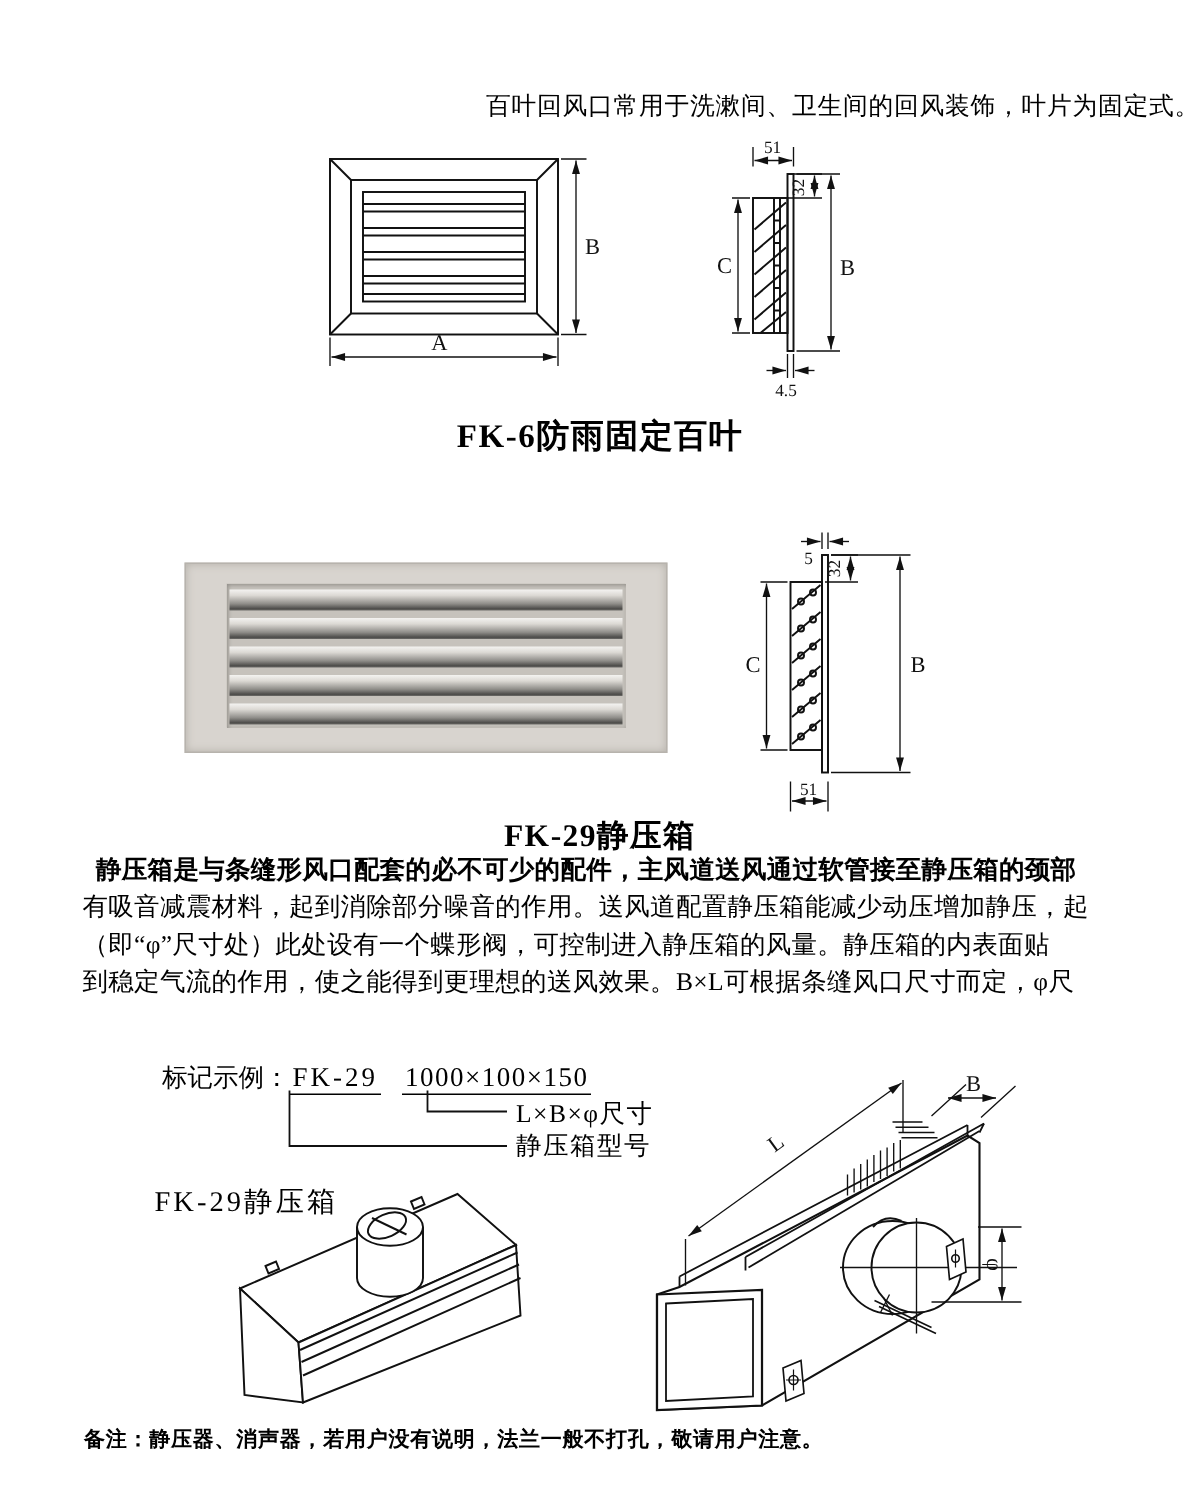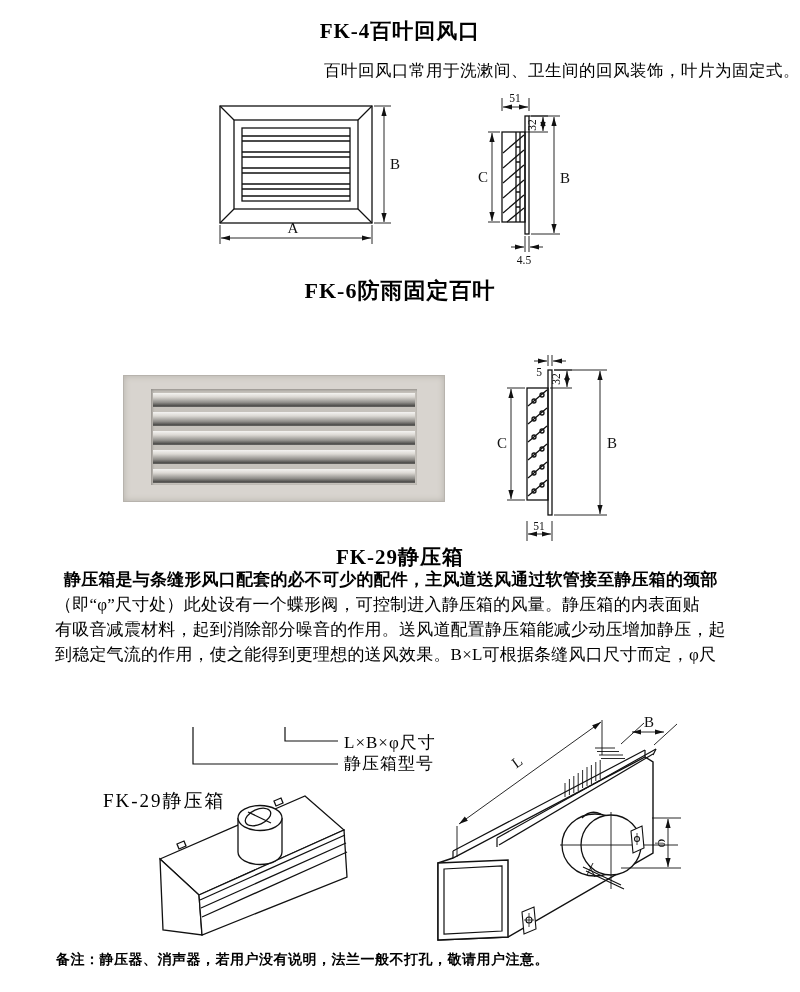--- a/index.html
+++ b/index.html
@@ -27,21 +27,20 @@
                box-shadow:inset 1px 1px 3px #8f8c87;}
   .slat{height:14px;margin:0 2px 5px 2px;
         background:linear-gradient(180deg,#f4f3f1 0%,#dcd9d4 28%,#8f8d89 68%,#4c4b49 92%,#6e6d6a 100%);}
   .slat:first-child{margin-top:4px;}
 </style>
 </head>
 <body>
 
 <div id="canvas">
 
-  <div class="abs ttl" style="top:17px;font-size:21px;">FK-4百叶回风口</div>
   <div class="abs desc" style="top:60px;">百叶回风口常用于洗漱间、卫生间的回风装饰，叶片为固定式。</div>
 
   <svg class="abs" style="left:210px;top:95px;" width="200" height="160" viewBox="0 0 200 160">
     <defs>
       <marker id="arw1" viewBox="0 0 12 8" refX="11.5" refY="4" markerWidth="11" markerHeight="7.3" orient="auto-start-reverse">
         <path d="M0.5,0.8 L11.5,4 L0.5,7.2 Z" fill="#111"></path>
       </marker>
     </defs>
     <g class="ln">
       <rect x="10" y="11" width="152" height="117"></rect>
@@ -147,25 +146,28 @@
     <text class="sm" x="65" y="29" text-anchor="middle" transform="rotate(-90 65 29)">32</text>
     <text x="7" y="98" text-anchor="middle">C</text>
     <text x="112" y="98">B</text>
     <text class="sm" x="44" y="180" text-anchor="middle">51</text>
   </svg>
 
   <div class="abs ttl" style="top:543px;font-size:21px;">FK-29静压箱</div>
 
   <div class="abs" style="left:55px;top:567px;width:700px;">
     <div class="para-line indent">静压箱是与条缝形风口配套的必不可少的配件，主风道送风通过软管接至静压箱的颈部</div>
+    <div class="para-line">有吸音减震材料，起到消除部分噪音的作用。送风道配置静压箱能减少动压增加静压，起</div>
     <div class="para-line">（即“φ”尺寸处）此处设有一个蝶形阀，可控制进入静压箱的风量。静压箱的内表面贴</div>
-    <div class="para-line">有吸音减震材料，起到消除部分噪音的作用。送风道配置静压箱能减少动压增加静压，起</div>
     <div class="para-line">到稳定气流的作用，使之能得到更理想的送风效果。B×L可根据条缝风口尺寸而定，φ尺</div>
   </div>
 
+  <div class="abs markrow" style="left:108px;top:707px;">
+    <span>标记示例：</span><span class="u" style="letter-spacing:2px;">FK-29</span><span class="gap"></span><span class="u" style="letter-spacing:1px;">1000×100×150</span>
+  </div>
 
   <svg class="abs" style="left:180px;top:727px;" width="170" height="42" viewBox="0 0 170 42">
     <path d="M13,0 V37 H158" fill="none" stroke="#111" stroke-width="1.2"></path>
     <path d="M105,0 V14 H158" fill="none" stroke="#111" stroke-width="1.2"></path>
   </svg>
   <div class="abs callout-label" style="left:344px;top:731px;">L×B×φ尺寸</div>
   <div class="abs callout-label" style="left:344px;top:752px;font-family:Liberation Mono, monospace;">静压箱型号</div>
 
   <div class="abs drawlabel" style="left:103px;top:788px;">FK-29静压箱</div>
 

